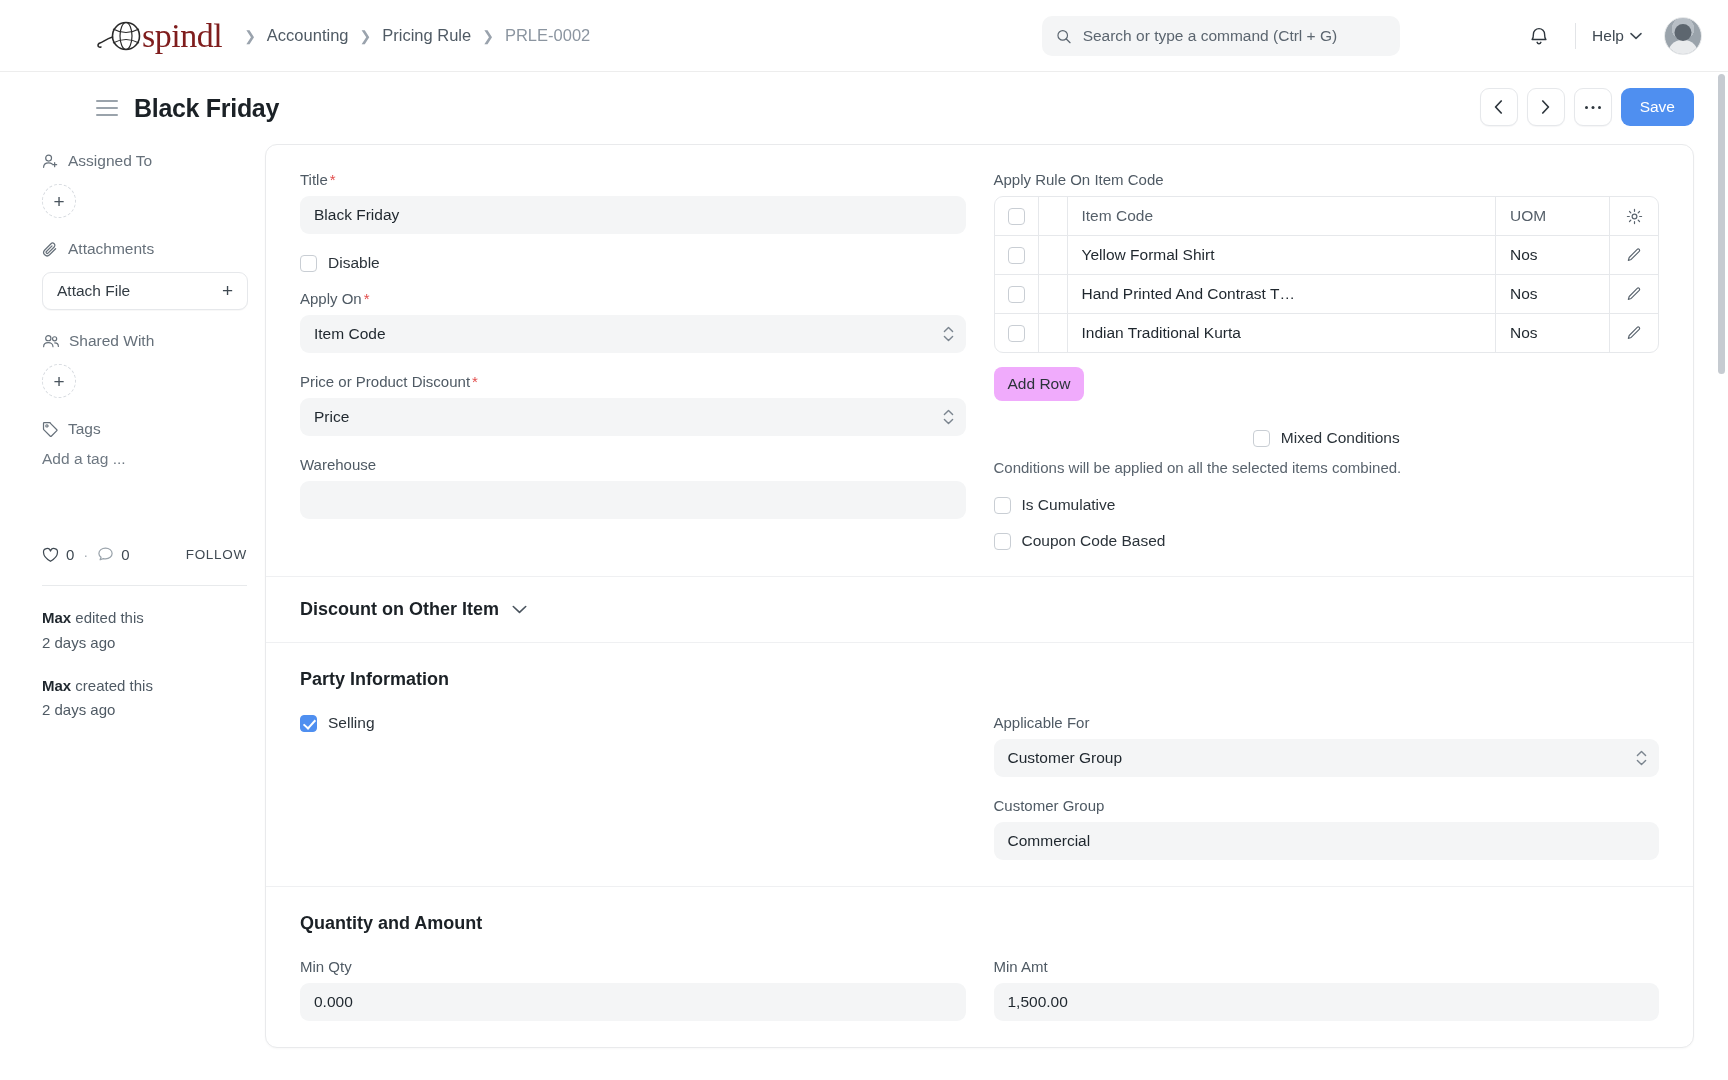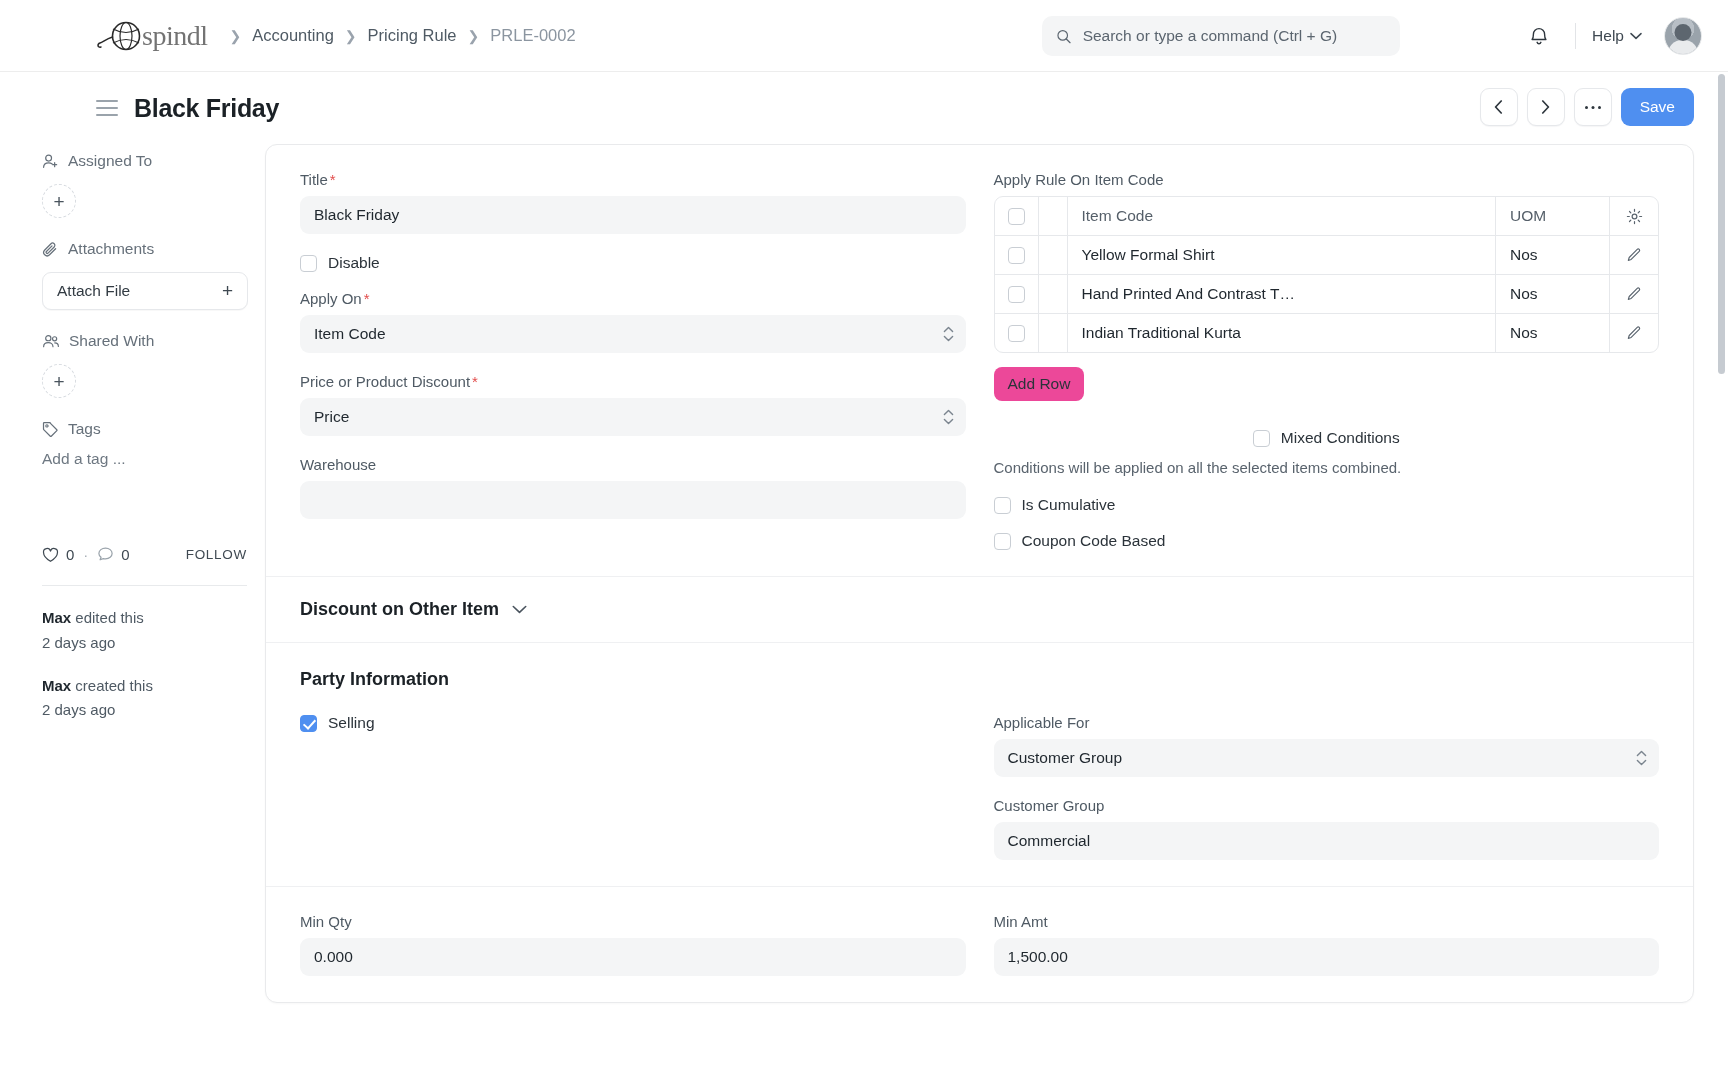--- a/index.html
+++ b/index.html
@@ -18,21 +18,21 @@
     display: flex; align-items: center;
     border-bottom: 1px solid #ededed;
     background: #fff;
     padding: 0 30px 0 96px;
     position: relative;
   }
   .brand { display: flex; align-items: center; gap: 2px; }
   .brand-logo { width: 48px; height: 36px; display:block; }
   .brand-word {
     font-family: "Liberation Serif", serif;
-    font-size: 28px; letter-spacing: -0.5px; color: #737373; line-height: 1;
+    font-size: 34px; letter-spacing: -0.5px; color: #7f1d1d; line-height: 1;
     margin-left: -4px;
   }
   .crumbs { display: flex; align-items: center; margin-left: 22px; gap: 11px; }
   .crumb { font-size: 16.5px; color: #4f5a64; }
   .crumb.last { color: #8b95a0; }
   .crumb-sep { color: #9aa3ad; font-size: 14px; line-height:1; }
 
   .search-wrap {
     position: absolute; left: 1042px; top: 16px;
     width: 358px; height: 40px;
@@ -155,21 +155,21 @@
   .c-chk { width: 44px; text-align: center !important; }
   .c-idx { width: 26px; }
   .c-act { width: 48px; text-align: center !important; }
   .gtable th { font-size: 15.5px; color: #555f69; padding: 0 14px; }
   .gtable td { font-size: 15.5px; color: #1f272e; padding: 0 14px; }
   .gtable .c-chk, .gtable .c-act { padding: 0 !important; }
   .tcell-flex { display: flex; align-items: center; justify-content: center; height: 38px; }
   .ellip { display: block; max-width: 216px; overflow: hidden; text-overflow: ellipsis; white-space: nowrap; }
   .add-row-btn {
     margin-top: 14px; height: 34px; padding: 0 14px; border: none; border-radius: 8px;
-    background: #ec4899; color: #2b333a; font-size: 15.5px; cursor: pointer;
+    background: #f0abfc; color: #2b333a; font-size: 15.5px; cursor: pointer;
     font-family: "Liberation Sans", sans-serif;
   }
 
   .sect-head { display: flex; align-items: center; gap: 13px; }
   .sect-title { font-size: 18px; font-weight: bold; color: #1b2126; }
   .chev { color: #4a545e; }
 
   .scrollbar {
     position: absolute; right: 3px; top: 74px; width: 7px; height: 300px;
     background: #c6cbd1; border-radius: 4px;
@@ -537,20 +537,23 @@
             </div>
             <div class="field" style="margin-bottom:0;">
               <label class="flabel">Customer Group</label>
               <input class="fctrl" type="text" value="Commercial" style="">
             </div>
           </div>
         </div>
       </div>
 
       <div class="sect">
+        <div class="sect-head" style="margin-bottom:24px;">
+          <span class="sect-title">Quantity and Amount</span>
+        </div>
         <div class="grid2">
           <div class="col">
             <div class="field" style="margin-bottom:0;">
               <label class="flabel">Min Qty</label>
               <input class="fctrl" type="text" value="0.000" style="">
             </div>
           </div>
           <div class="col">
             <div class="field" style="margin-bottom:0;">
               <label class="flabel">Min Amt</label>

